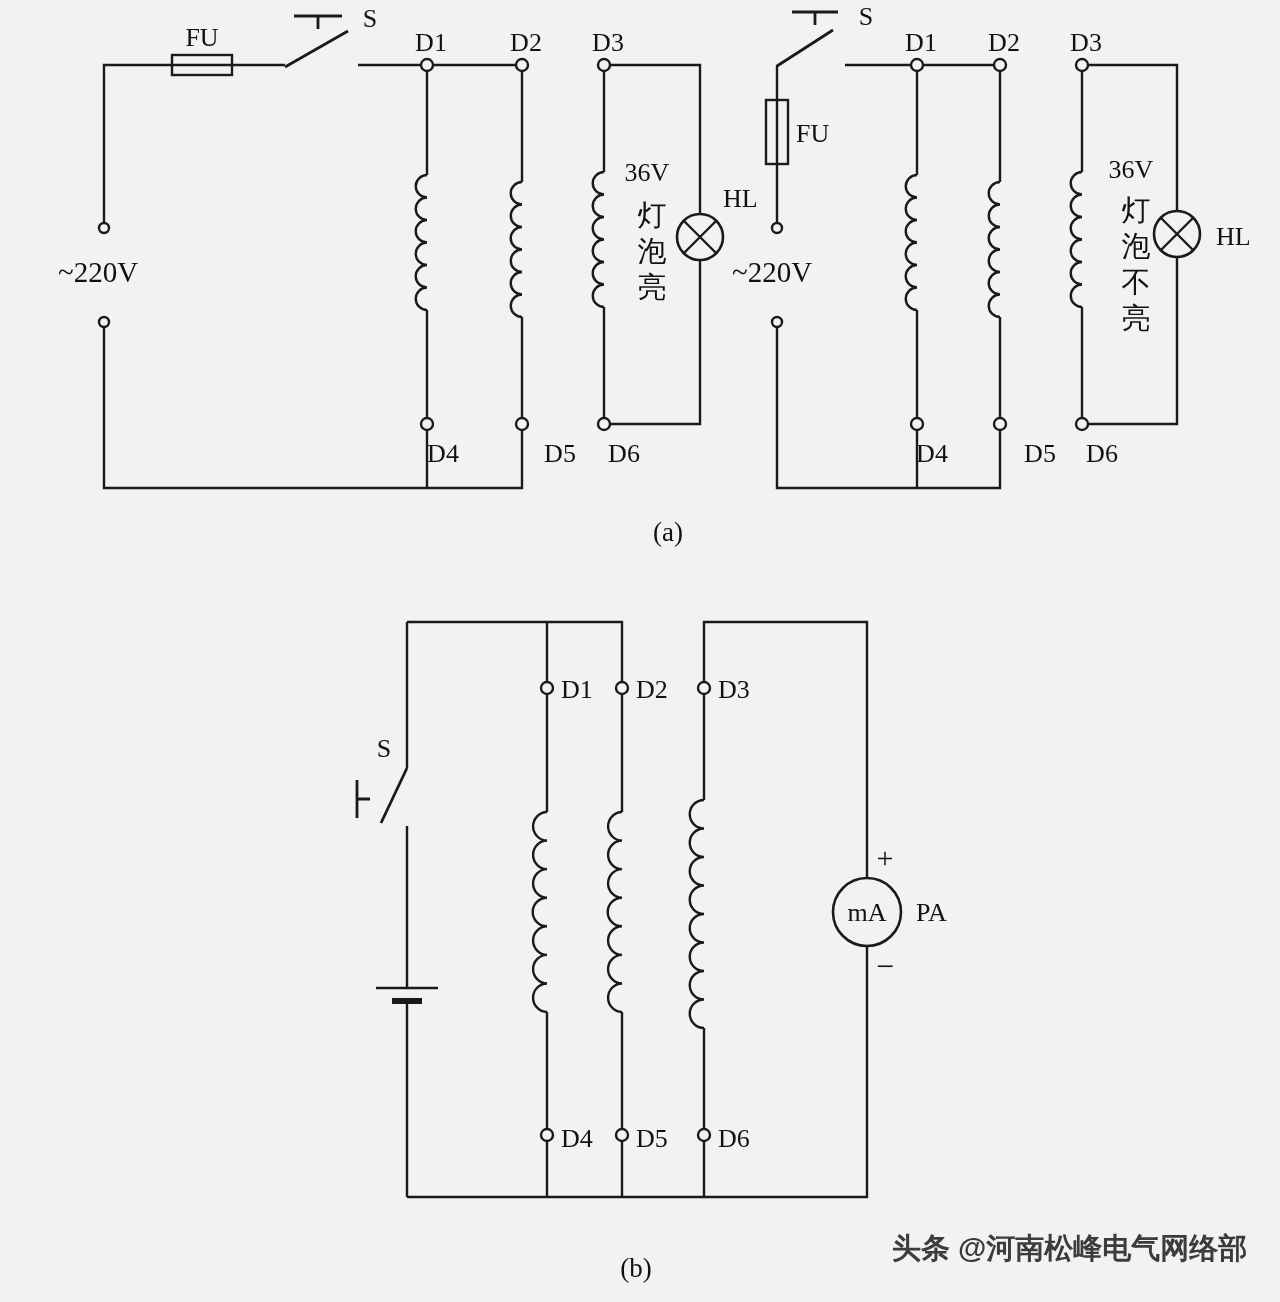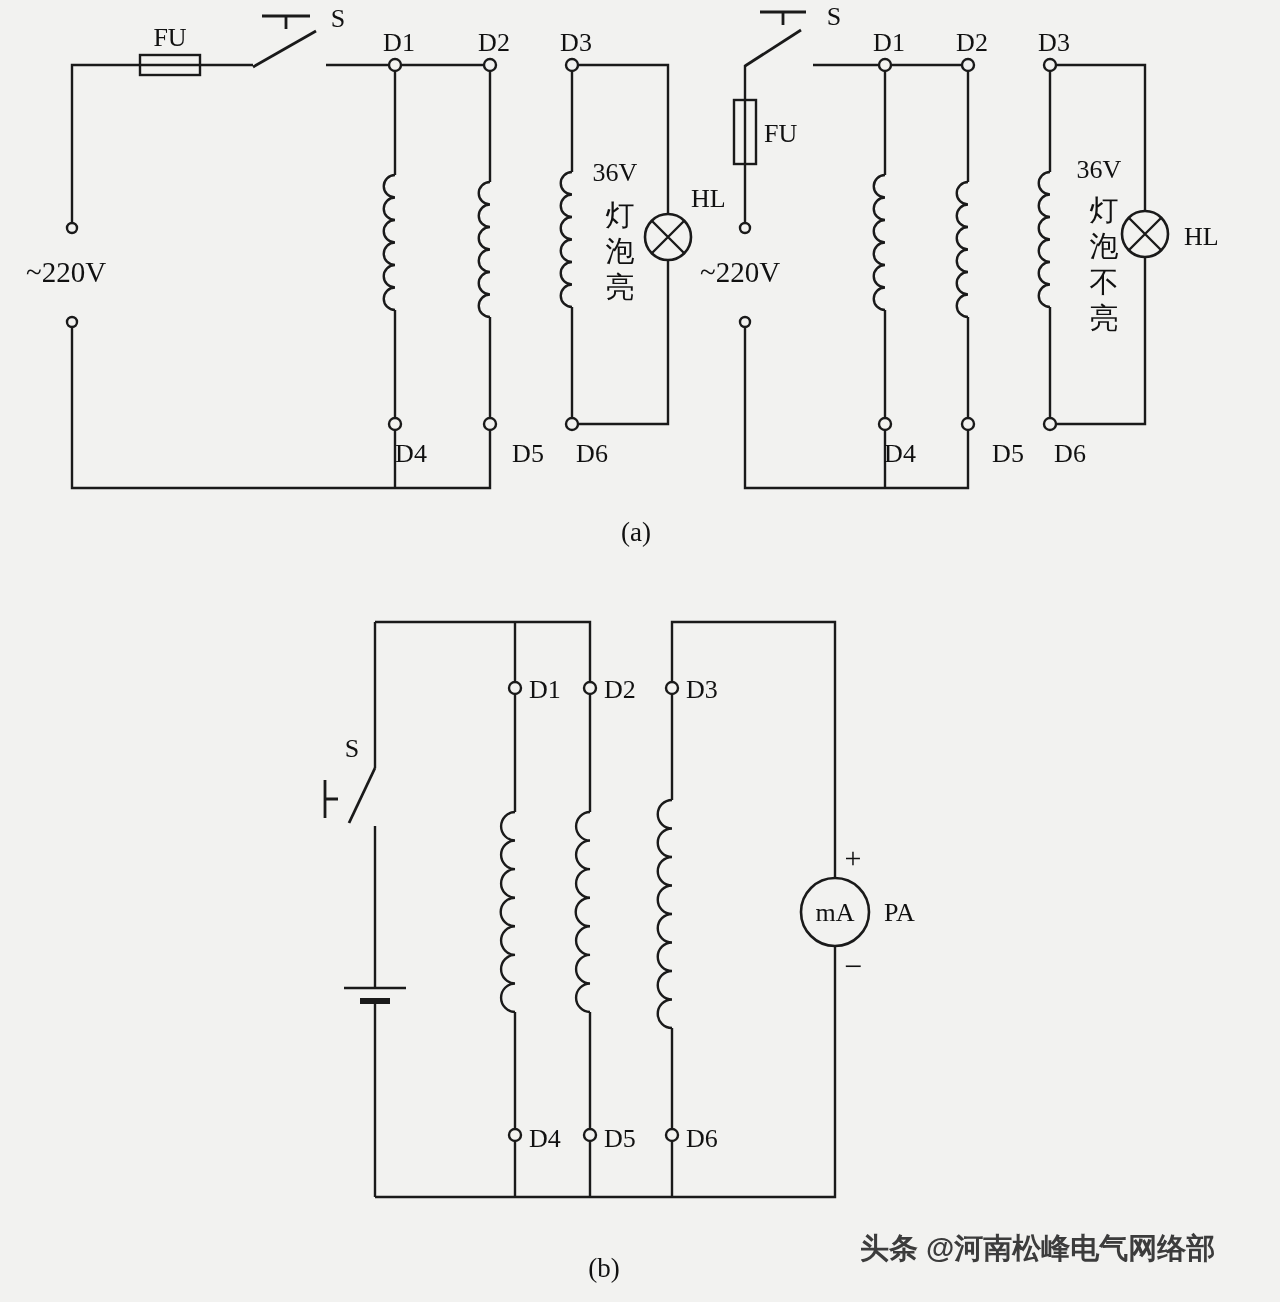--- a/index.html
+++ b/index.html
@@ -1,21 +1,21 @@
 <!DOCTYPE html>
 <html><head>
 <meta charset="utf-8">
 <style>
   html,body{margin:0;padding:0;}
   body{
     width:1280px;height:1302px;
     background:#f2f2f0;
     font-family:"Liberation Serif","DejaVu Serif",serif;
   }
-  .canvas{position:relative;width:1150px;height:1302px;}
+  .canvas{position:relative;width:1150px;height:1302px;margin-left:32px;}
   svg{display:block;}
   .wire{fill:none;stroke:#1a1a1a;stroke-width:2.4;}
   .wire-thick{fill:none;stroke:#1a1a1a;stroke-width:2.8;}
   .bat-short{fill:none;stroke:#1a1a1a;stroke-width:6;}
   .node{fill:#f2f2f0;stroke:#1a1a1a;stroke-width:2.4;}
   .box{fill:#f2f2f0;fill-opacity:0;stroke:#1a1a1a;stroke-width:2.4;}
   .dev{fill:#f2f2f0;stroke:#1a1a1a;stroke-width:2.6;}
   .t{fill:#111;font-family:"Liberation Serif","DejaVu Serif",serif;font-size:26px;}
   .t29{font-size:29px;}
   .t30{font-size:30px;}

